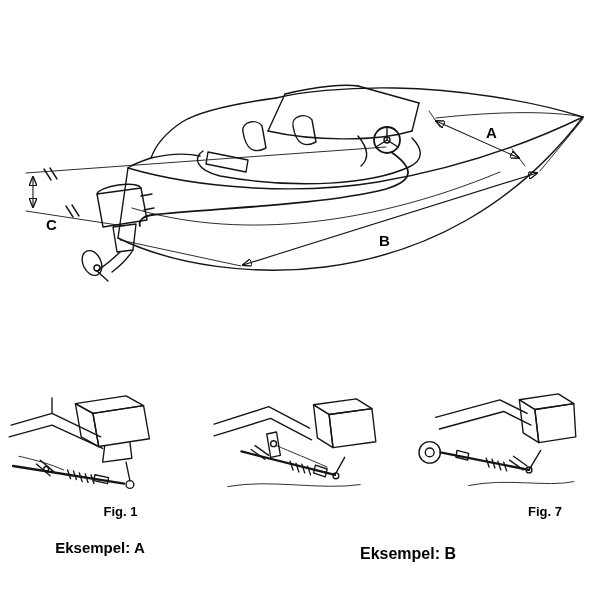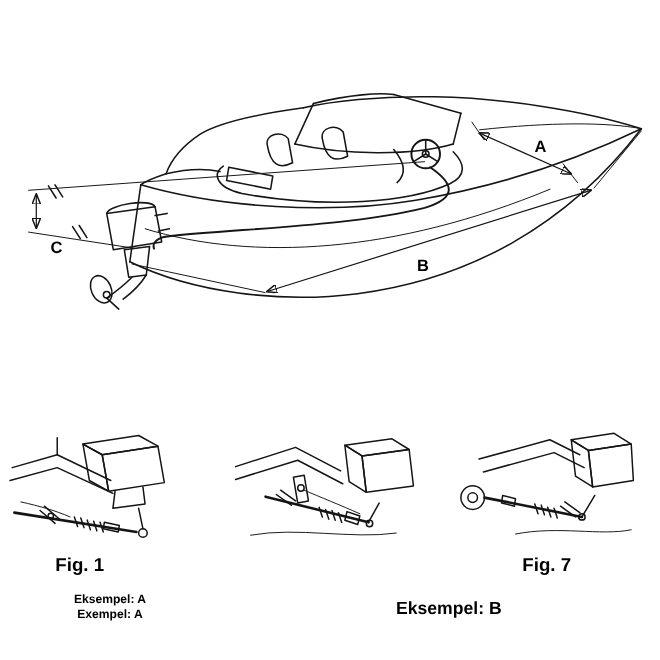--- a/index.html
+++ b/index.html
@@ -13,26 +13,26 @@
   }
   svg .thin{stroke-width:0.9;}
   svg .dim{stroke-width:1.1;}
   svg .rod{stroke-width:2.4;}
   svg .med{stroke-width:1.8;}
   svg text{
     fill:#000;stroke:none;font-family:"Liberation Sans",sans-serif;
     font-weight:bold;font-size:15px;
   }
   .caption{
-    position:absolute;font-weight:bold;font-size:17px;text-align:center;
+    position:absolute;font-weight:bold;font-size:13px;text-align:center;padding-left:48px;
   }
   .example{
     position:absolute;font-weight:bold;text-align:center;line-height:1.3;
   }
-  .example-a{left:30px;top:538px;width:140px;font-size:11px;}
+  .example-a{left:30px;top:538px;width:140px;font-size:15px;}
   .example-b{left:333px;top:544px;width:150px;font-size:16px;}
 </style>
 </head>
 <body>
 
 <div class="stage">
 
   <svg style="left:0;top:0;" width="600" height="385" viewBox="0 0 600 385">
     <defs>
       <marker id="arr" viewBox="0 0 10 8" refX="9" refY="4" markerWidth="9" markerHeight="7" orient="auto-start-reverse">
@@ -185,20 +185,19 @@
       <path d="M102 70 L116 80 M106 66 L120 76"></path>
       <circle cx="122" cy="80" r="3"></circle>
       <path d="M122 80 L134 60"></path>
       <path class="thin" d="M60 96 C100 88, 140 98, 168 92"></path>
     </g>
   </svg>
   <div class="caption" style="left:427px;top:504px;width:140px;">Fig. 7</div>
 
   <div class="example example-a">
     <div>Eksempel: A</div>
-    <div>Exempel: A</div>
   </div>
 
   <div class="example example-b">
     <div>Eksempel: B</div>
   </div>
 
 </div>
 
 </body></html>

